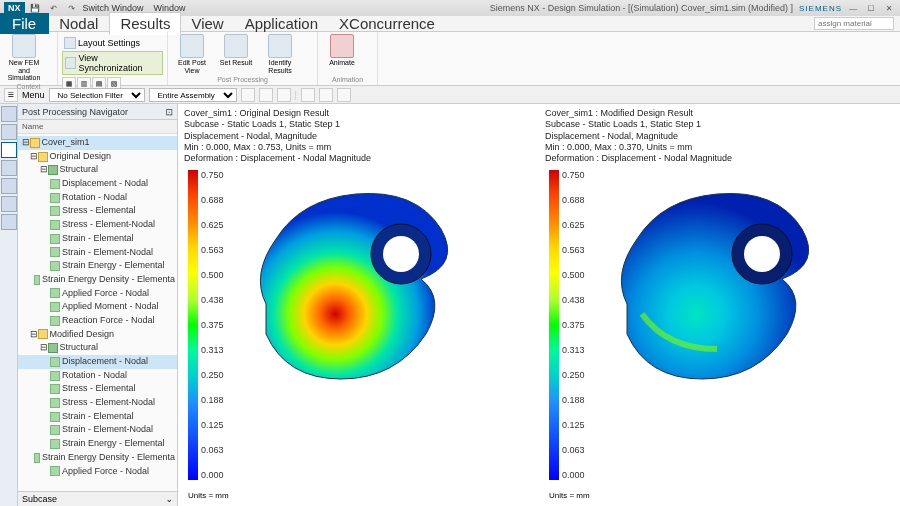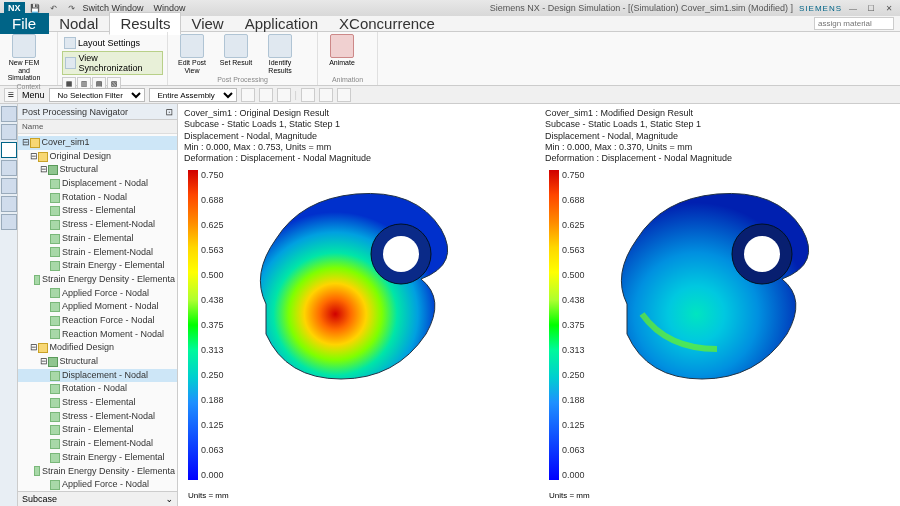--- a/index.html
+++ b/index.html
@@ -231,25 +231,20 @@
           <div class="tree-item">
             <span class="ind" style="width:30px"></span>
             <span class="tree-icon ti-res"></span>
             <span>Applied Moment - Nodal</span>
           </div>
           <div class="tree-item">
             <span class="ind" style="width:30px"></span>
             <span class="tree-icon ti-res"></span>
             <span>Reaction Force - Nodal</span>
           </div>
-          <div class="tree-item">
-            <span class="ind" style="width:30px"></span>
-            <span class="tree-icon ti-res"></span>
-            <span>Reaction Moment - Nodal</span>
-          </div>
         </div>
       <div class="tree-item"><span class="ind" style="width:10px"></span>⊟ <span class="tree-icon ti-folder"></span><span>Modified Design</span></div>
       <div class="tree-item"><span class="ind" style="width:20px"></span>⊟ <span class="tree-icon ti-struct"></span><span>Structural</span></div>
       <div id="mod-results">
           <div class="tree-item sel">
             <span class="ind" style="width:30px"></span>
             <span class="tree-icon ti-res"></span>
             <span>Displacement - Nodal</span>
           </div>
           <div class="tree-item">

